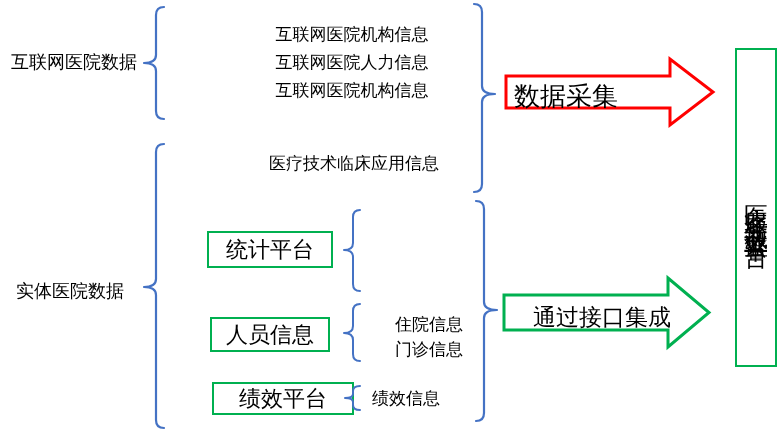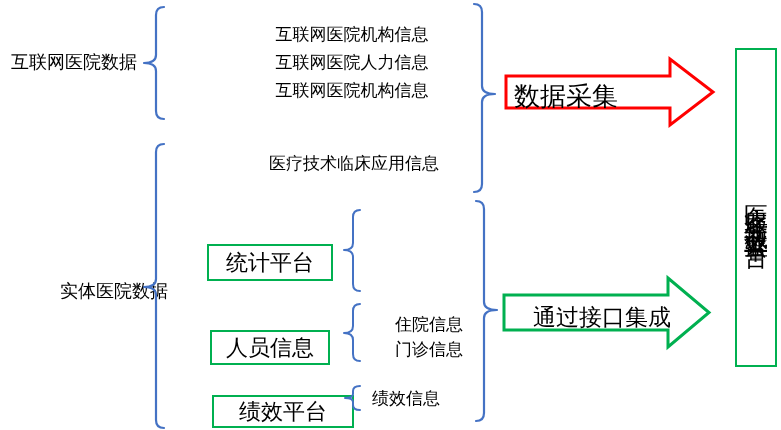--- a/index.html
+++ b/index.html
@@ -11,21 +11,21 @@
   .side-label { font-size:18px; white-space:nowrap; }
 
   .ilist { text-align:center; font-size:17px; line-height:28px; white-space:nowrap; }
   .slist { text-align:left; font-size:17px; white-space:nowrap; }
 
   .gbox {
     border:2.5px solid #00B050;
     box-sizing:border-box;
     background:#fff;
     display:flex; align-items:center; justify-content:center;
-    font-size:22px; white-space:nowrap;margin-top:13px;
+    font-size:22px; white-space:nowrap;
   }
 
   .brace { overflow:visible; }
   .brace path { fill:none; stroke:#4472C4; stroke-width:2.2; stroke-linecap:round; stroke-linejoin:round; }
   .brace.small path { stroke-width:2; }
 
   .arrow polygon { fill:#ffffff; stroke-width:3; }
   .arrow.red polygon { stroke:#FF0000; }
   .arrow.green polygon { stroke:#00B050; }
 
@@ -43,21 +43,21 @@
     font-size:24px; letter-spacing:4px; line-height:1;
   }
 </style>
 </head>
 <body>
 
 <div class="canvas">
 
   <div class="abs side-label" style="left:11px; top:50px;">互联网医院数据</div>
 
-  <div class="abs side-label" style="left:16px; top:279px;margin-left:44px;">实体医院数据</div>
+  <div class="abs side-label" style="left:16px; top:279px;">实体医院数据</div>
 
   <svg class="abs brace" style="left:140px; top:5px;" width="30" height="117" viewBox="0 0 30 117">
     <path d="M 24 2 Q 16 2 16 10 L 16 50 Q 16 58 4 58 Q 16 58 16 66 L 16 106 Q 16 114 24 114"></path>
   </svg>
 
   <svg class="abs brace" style="left:140px; top:142px;" width="30" height="288" viewBox="0 0 30 288">
     <path d="M 24 2 Q 16 2 16 10 L 16 137 Q 16 145 4 145 Q 16 145 16 153 L 16 278 Q 16 286 24 286"></path>
   </svg>
 
   <div class="abs ilist" style="left:260px; top:21px; width:184px;">

